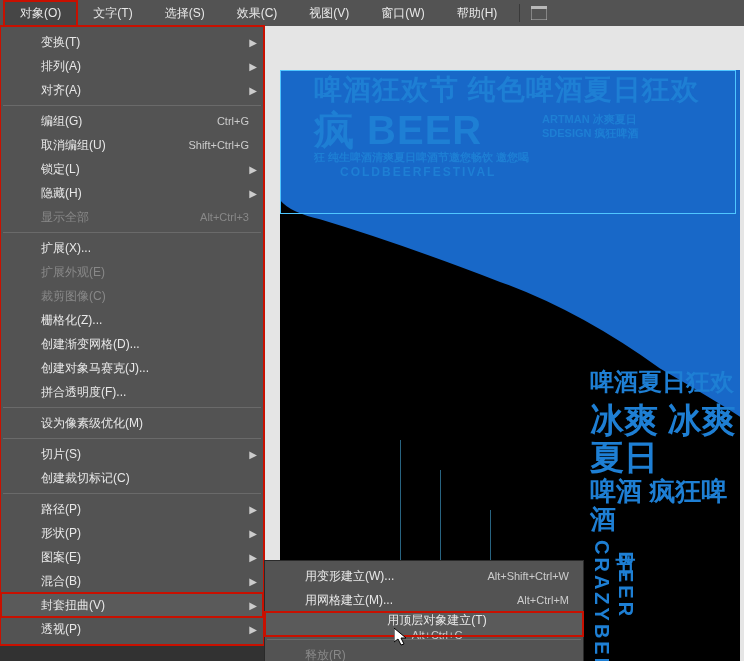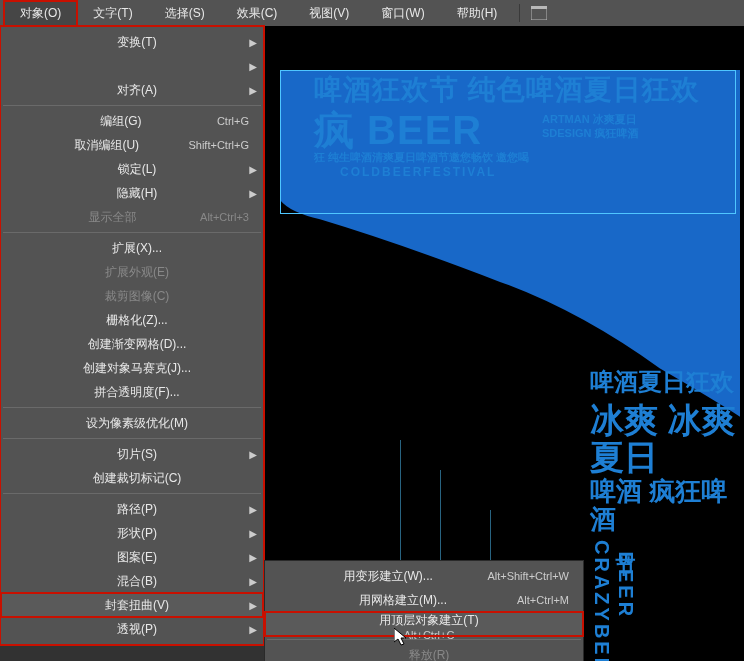--- a/index.html
+++ b/index.html
@@ -6,33 +6,33 @@
 body { width: 744px; height: 661px; background: #323232; overflow: hidden; position: relative; }
 
 .menubar { height: 26px; background: #535353; display: flex; align-items: center; padding: 0 4px; position: relative; z-index: 10; }
 .menubar-item { color: #e8e8e8; font-size: 12px; padding: 4px 16px; cursor: pointer; }
 .menubar-item.active { background: #464646; outline: 2px solid #c81000; outline-offset: -1px; }
 .menubar-sep { width: 1px; height: 18px; background: #3a3a3a; margin: 0 6px; }
 .menubar-icon { width: 26px; height: 20px; display: flex; align-items: center; justify-content: center; }
 .menubar-icon svg { fill: #b8b8b8; }
 
 .dropdown { position: absolute; top: 26px; left: 0; width: 264px; background: #535353; border: 1px solid #2a2a2a; z-index: 20; outline: 2px solid #c81000; outline-offset: -1px; padding: 3px 0; }
-.menu-row { display: flex; align-items: center; height: 24px; padding: 0 14px 0 24px; color: #e8e8e8; font-size: 12px; position: relative; cursor: pointer; text-align: center; }
+.menu-row { display: flex; align-items: center; height: 24px; padding: 0 14px 0 40px; color: #e8e8e8; font-size: 12px; position: relative; cursor: pointer; }
 .menu-row.disabled { color: #888; }
 .menu-row.hover { background: #5a5a5a; outline: 2px solid #c81000; outline-offset: -1px; }
 .menu-row .label { flex: 1; }
 .menu-row .shortcut { color: #ccc; font-size: 11px; }
 .menu-row.disabled .shortcut { color: #888; }
 .menu-row .arrow { position: absolute; right: 6px; font-size: 10px; color: #ccc; }
 .menu-sep { height: 1px; background: #6a6a6a; margin: 3px 2px; }
 
 .submenu { position: absolute; top: 560px; left: 264px; width: 320px; background: #535353; border: 1px solid #2a2a2a; z-index: 25; padding: 3px 0; }
 .submenu .menu-row.hover { outline: 2px solid #c81000; outline-offset: -1px; flex-direction: column; }
 
-.canvas-area { position: absolute; top: 26px; left: 264px; right: 0; bottom: 0; background: #000000; }
+.canvas-area { position: absolute; top: 26px; left: 264px; right: 0; bottom: 0; background: #e5e5e5; }
 .artboard { position: absolute; top: 44px; left: 16px; width: 460px; height: 610px; background: #000; }
 .shape-cover { position: absolute; top: 0; left: 0; width: 100%; height: 60%; }
 .text-art { position: absolute; top: 0; left: 0; color: #1e7fd4; font-weight: 700; line-height: 1; white-space: nowrap; }
 .text-art.big { font-size: 28px; letter-spacing: 1px; }
 .text-art.med { font-size: 12px; }
 .text-art.sm { font-size: 11px; }
 .cursor-arrow { position: absolute; z-index: 30; }
 .guide-line { position: absolute; background: #4fc6ff; opacity: 0.5; }
 .bbox { position: absolute; border: 1px solid #4fc6ff; }
 </style>
@@ -55,20 +55,21 @@
       </svg>
   </div>
 </div>
 
 <div class="dropdown" id="dropdown">
     <div class="menu-row">
       <span class="label">变换(T)</span>
       <span class="arrow">▶</span>
     </div>
     <div class="menu-row">
+      <span class="label">排列(A)</span>
       <span class="arrow">▶</span>
     </div>
     <div class="menu-row">
       <span class="label">对齐(A)</span>
       <span class="arrow">▶</span>
     </div>
     <div class="menu-sep"></div>
     <div class="menu-row">
       <span class="label">编组(G)</span>
       <span class="shortcut">Ctrl+G</span>

